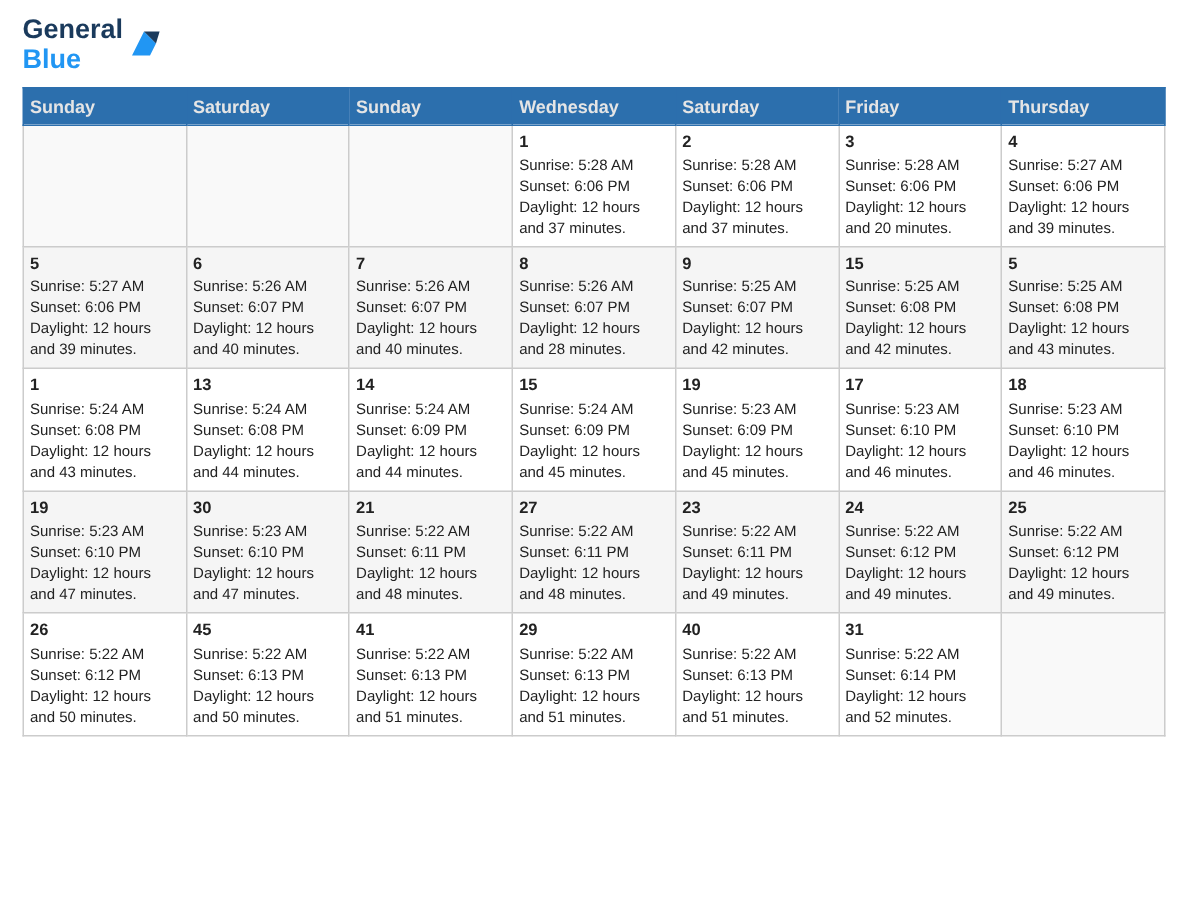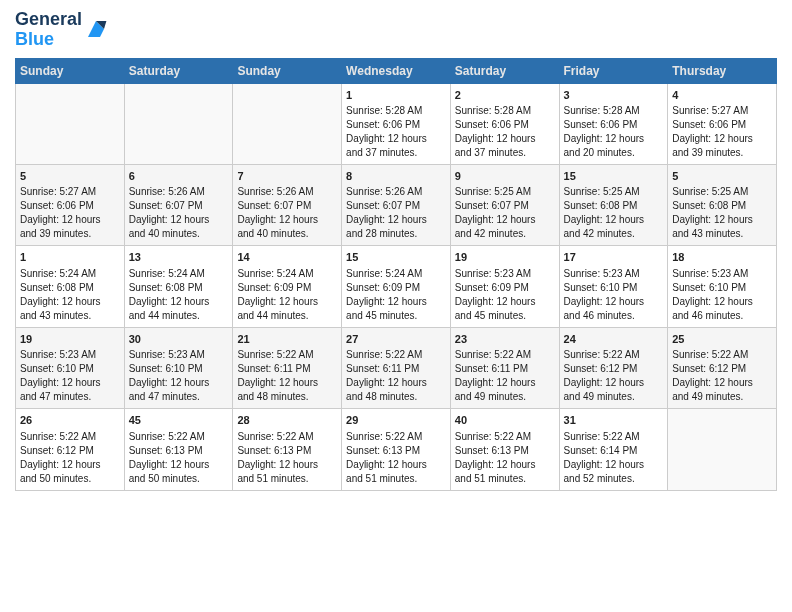--- a/index.html
+++ b/index.html
@@ -319,21 +319,21 @@
             <div>and 50 minutes.</div>
           </td>
           <td>
             <span class="day-num">45</span>
             <div>Sunrise: 5:22 AM</div>
             <div>Sunset: 6:13 PM</div>
             <div>Daylight: 12 hours</div>
             <div>and 50 minutes.</div>
           </td>
           <td>
-            <span class="day-num">28</span>
+            <span class="day-num">41</span>
             <div>Sunrise: 5:22 AM</div>
             <div>Sunset: 6:13 PM</div>
             <div>Daylight: 12 hours</div>
             <div>and 51 minutes.</div>
           </td>
           <td>
             <span class="day-num">29</span>
             <div>Sunrise: 5:22 AM</div>
             <div>Sunset: 6:13 PM</div>
             <div>Daylight: 12 hours</div>

